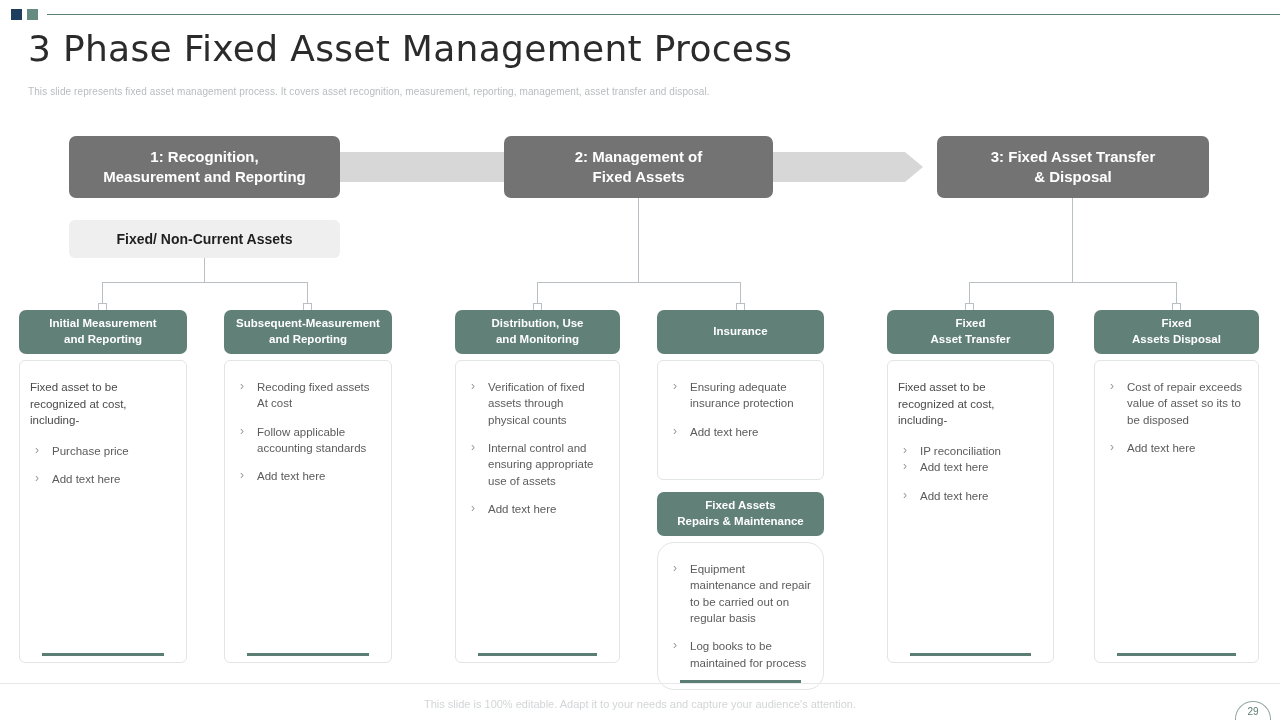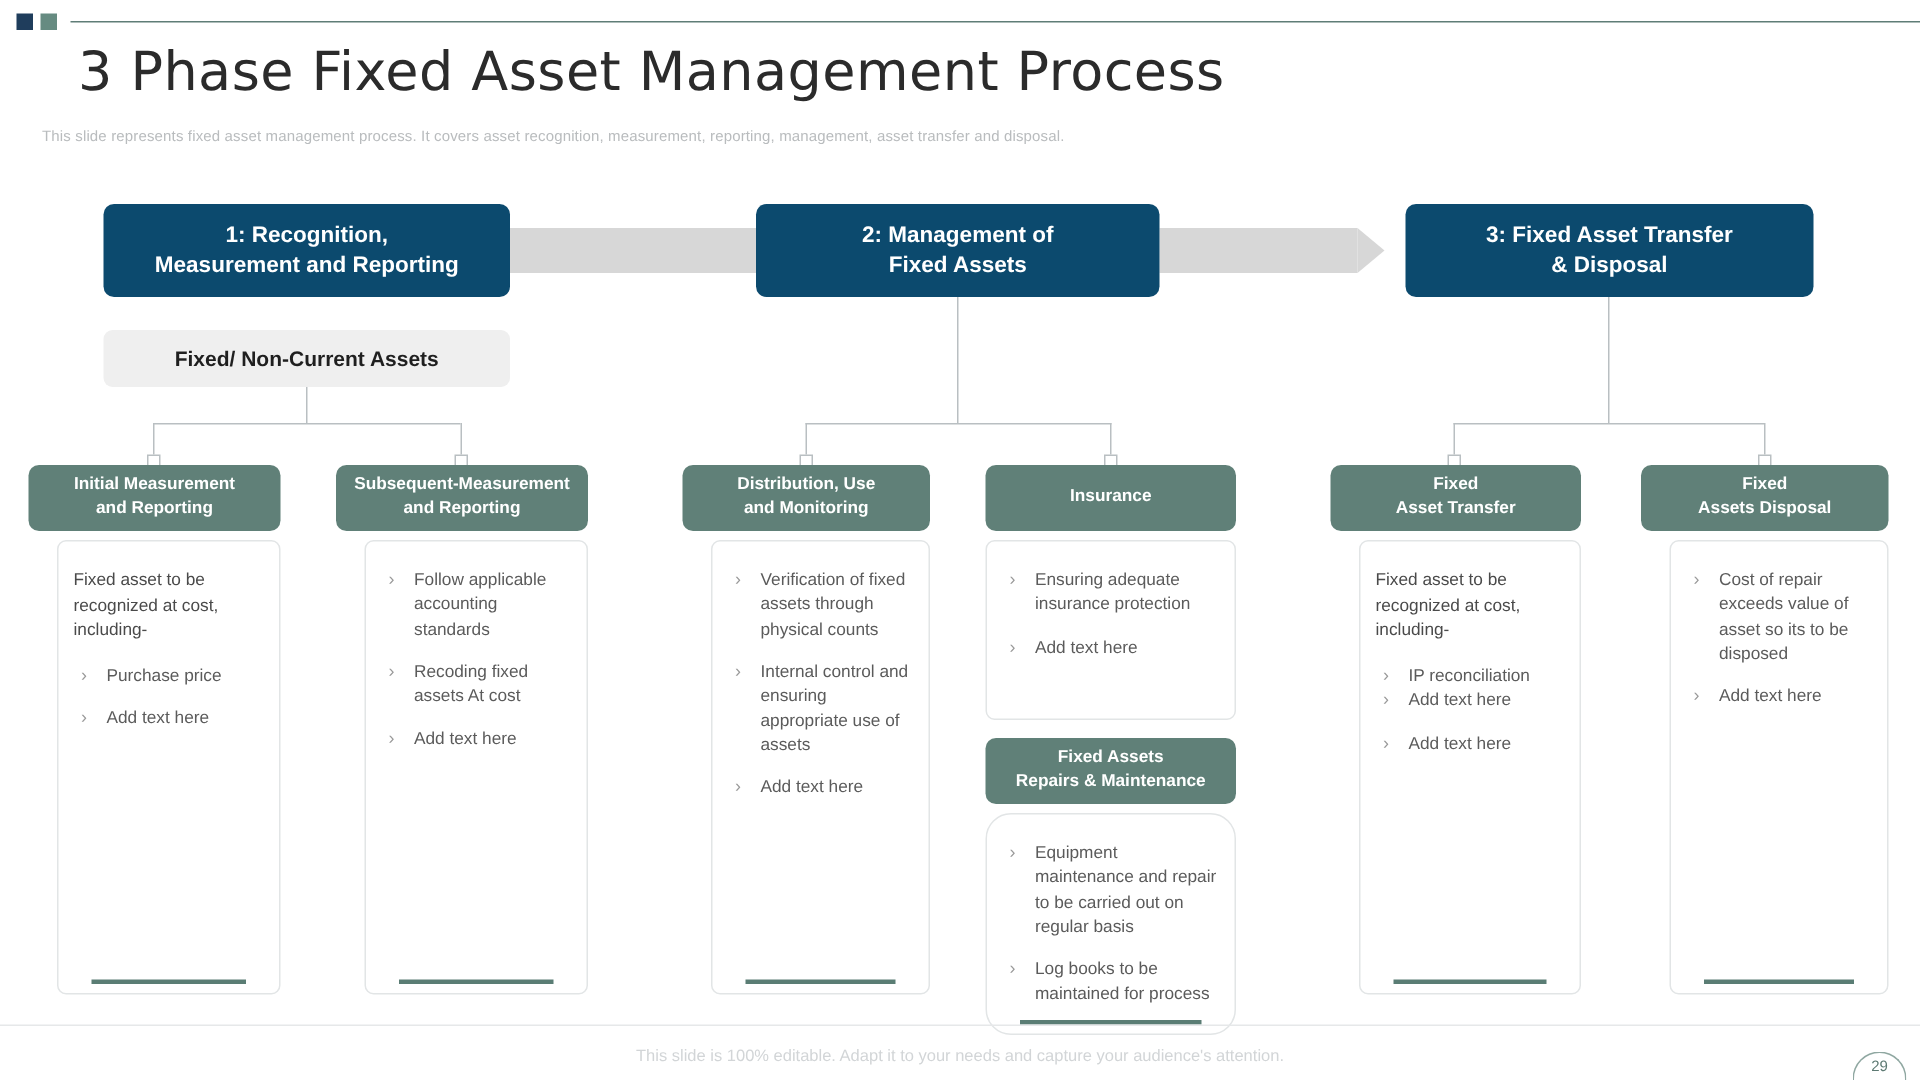--- a/index.html
+++ b/index.html
@@ -17,33 +17,32 @@
   .mark-navy { background: #1f3d5c; }
   .mark-green { background: #668b81; }
   .top-rule { position: absolute; top: 14px; left: 47px; right: 0; height: 1px; background: #5f7d77; }
 
   
   .page-title {
     position: absolute; top: 28px; left: 28px;
     font-size: 36px; font-weight: 400; color: #2b2b2b;
     letter-spacing: .3px;
     font-family: "DejaVu Sans", sans-serif;
-    margin-left: 24px;
   }
   .page-subtitle {
     position: absolute; top: 86px; left: 28px;
     font-size: 10px; color: #b9bcbe; letter-spacing: .1px;
     white-space: nowrap;
   }
 
   
   .phase-row { position: absolute; top: 136px; left: 0; width: 1280px; height: 62px; }
   .phase-box {
     position: absolute; top: 0; height: 62px;
-    background: #0c4a6e; border-radius: 7px;
+    background: #737373; border-radius: 7px;
     display: flex; align-items: center; justify-content: center;
     color: #ffffff; font-size: 15px; font-weight: bold; line-height: 1.35;
     text-align: center; padding: 0 10px;
   }
   #phase-1 { left: 69px;  width: 271px; }
   #phase-2 { left: 504px; width: 269px; }
   #phase-3 { left: 937px; width: 272px; }
 
   .connector-bar {
     position: absolute; top: 16px; height: 30px; background: #d7d7d7;
@@ -89,21 +88,21 @@
     line-height: 1.35; text-align: center;
     display: flex; align-items: center; justify-content: center;
     height: 44px; padding: 0 6px;
   }
   .card {
     margin-top: 6px; background: #ffffff;
     border: 1px solid #e2e5e6; border-radius: 6px;
     padding: 18px 12px 14px 10px;
     position: relative;
   }
-  .card.tall   { height: 303px; margin-left: 19px; }
+  .card.tall   { height: 303px; }
   .card.ins    { height: 120px; }
   .card.repair { height: 148px; border-radius: 17px; }
 
   .card-accent {
     position: absolute; left: 22px; right: 22px; bottom: 6px;
     height: 3px; background: #5a7d74;
   }
 
   .lead {
     font-size: 11.5px; color: #4a4a4a; line-height: 1.45; margin-bottom: 14px;
@@ -188,22 +187,22 @@
       <li>Add text here</li>
     </ul>
     <div class="card-accent"></div>
   </div>
 </div>
 
 <div class="col" id="col-2">
   <div class="cat-head">Subsequent-Measurement<br>and Reporting</div>
   <div class="card tall">
     <ul class="bullets">
+      <li>Recoding fixed assets At cost</li>
       <li>Follow applicable accounting standards</li>
-      <li>Recoding fixed assets At cost</li>
       <li>Add text here</li>
     </ul>
     <div class="card-accent"></div>
   </div>
 </div>
 
 <div class="col" id="col-3">
   <div class="cat-head">Distribution,  Use<br>and Monitoring</div>
   <div class="card tall">
     <ul class="bullets">

